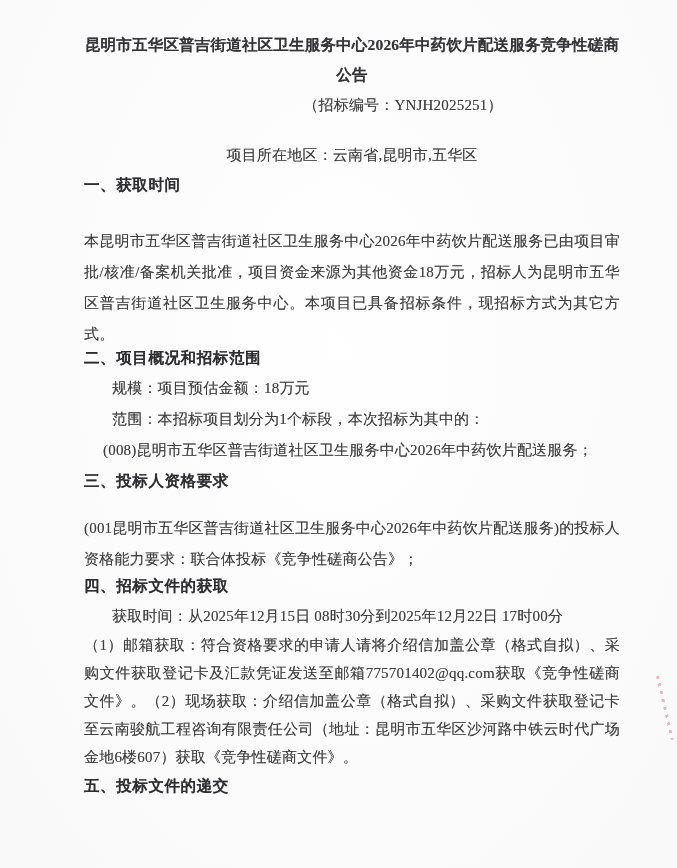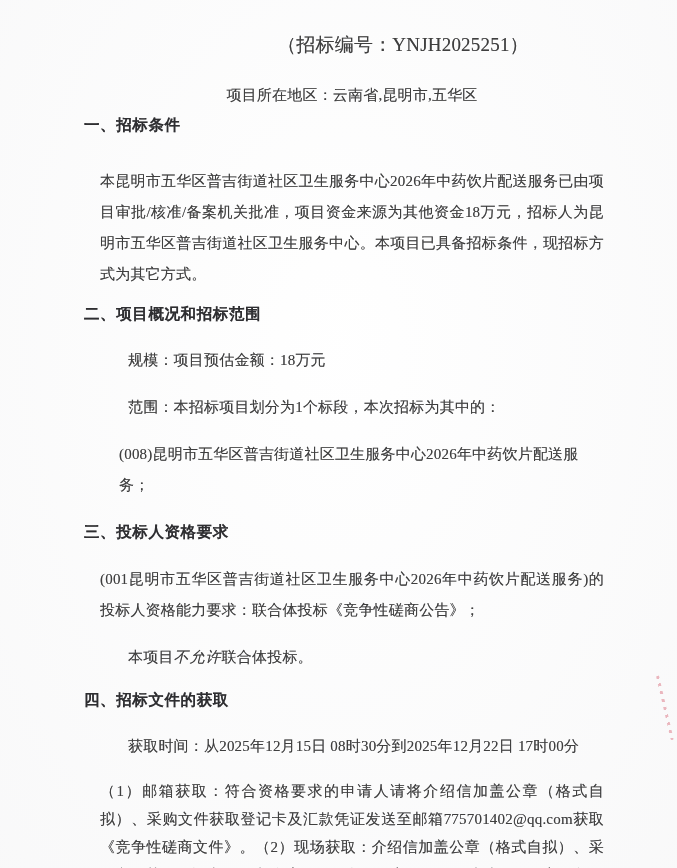--- a/index.html
+++ b/index.html
@@ -22,29 +22,29 @@
     letter-spacing: 0.2px;
     text-shadow: 0 0 0.5px rgba(70,70,75,0.55);
   }
   .centered {
     margin-left: -84px;
     margin-right: -57px;
     text-align: center;
   }
   .doc-title { margin: 0; font-size: 15.5px; font-weight: 600; color: #353538; }
   .tline { display: block; line-height: 30px; }
-  .tender-no { line-height: 30px; font-weight: normal; font-size: 19px; color: #3f3f3f; margin-left: 45px; }
+  .tender-no { line-height: 30px; font-weight: normal; font-size: 15px; color: #3f3f3f; margin-left: 45px; }
   .location { margin-top: 20px; line-height: 30px; text-align: center; }
   h2.sec {
     margin: 0; font-size: 15.5px; font-weight: bold;
     color: #2e2e31; line-height: 30px; letter-spacing: 0.6px;
   }
   h2.pull-up-7 { margin-top: -7px; }
   h2.pull-up-4 { margin-top: -4px; }
-  p { margin: 16px; }
+  p { margin: 0; }
   .body { line-height: 31px; text-align: justify; }
   .body-tight { line-height: 28px; text-align: justify; }
   .s1-body { margin-top: 26px; }
   .s3-body { margin-top: 17px; line-height: 31px; text-align: justify; }
   .indent { padding-left: 28px; line-height: 31px; }
   .indent-sm { padding-left: 19px; line-height: 31px; }
   .indent-30 { padding-left: 28px; line-height: 30px; }
   em.no-jv { font-style: italic; letter-spacing: 1px; }
   .pen-mark {
     position: absolute;
@@ -59,42 +59,43 @@
     );
     opacity: 0.8;
     border-radius: 2px;
   }
 </style>
 </head>
 <body>
 
 <div class="page">
 
+  <h1 class="doc-title centered">
+    <span class="tline">昆明市五华区普吉街道社区卫生服务中心2026年中药饮片配送服务竞争性磋商</span>
+    <span class="tline">公告</span>
+  </h1>
 
   <div class="tender-no centered">（招标编号：YNJH2025251）</div>
 
   <div class="location">项目所在地区：云南省,昆明市,五华区</div>
 
-  <h2 class="sec">一、招标条件</h2>
+  <h2 class="sec">一、获取时间</h2>
 
   <p class="body s1-body">本昆明市五华区普吉街道社区卫生服务中心2026年中药饮片配送服务已由项目审批/核准/备案机关批准，项目资金来源为其他资金18万元，招标人为昆明市五华区普吉街道社区卫生服务中心。本项目已具备招标条件，现招标方式为其它方式。</p>
 
   <h2 class="sec pull-up-7">二、项目概况和招标范围</h2>
 
   <p class="indent">规模：项目预估金额：18万元</p>
   <p class="indent">范围：本招标项目划分为1个标段，本次招标为其中的：</p>
   <p class="indent-sm">(008)昆明市五华区普吉街道社区卫生服务中心2026年中药饮片配送服务；</p>
 
   <h2 class="sec">三、投标人资格要求</h2>
 
   <p class="s3-body">(001昆明市五华区普吉街道社区卫生服务中心2026年中药饮片配送服务)的投标人资格能力要求：联合体投标《竞争性磋商公告》；</p>
 
-  <p class="indent">
-    <span>本项目</span><em class="no-jv">不允许</em><span>联合体投标。</span>
-  </p>
 
   <h2 class="sec pull-up-4">四、招标文件的获取</h2>
 
   <p class="indent-30">获取时间：从2025年12月15日  08时30分到2025年12月22日  17时00分</p>
 
   <p class="body-tight">（1）邮箱获取：符合资格要求的申请人请将介绍信加盖公章（格式自拟）、采购文件获取登记卡及汇款凭证发送至邮箱775701402@qq.com获取《竞争性磋商文件》。（2）现场获取：介绍信加盖公章（格式自拟）、采购文件获取登记卡至云南骏航工程咨询有限责任公司（地址：昆明市五华区沙河路中铁云时代广场金地6楼607）获取《竞争性磋商文件》。</p>
 
   <h2 class="sec">五、投标文件的递交</h2>
 
   <div class="pen-mark"></div>

